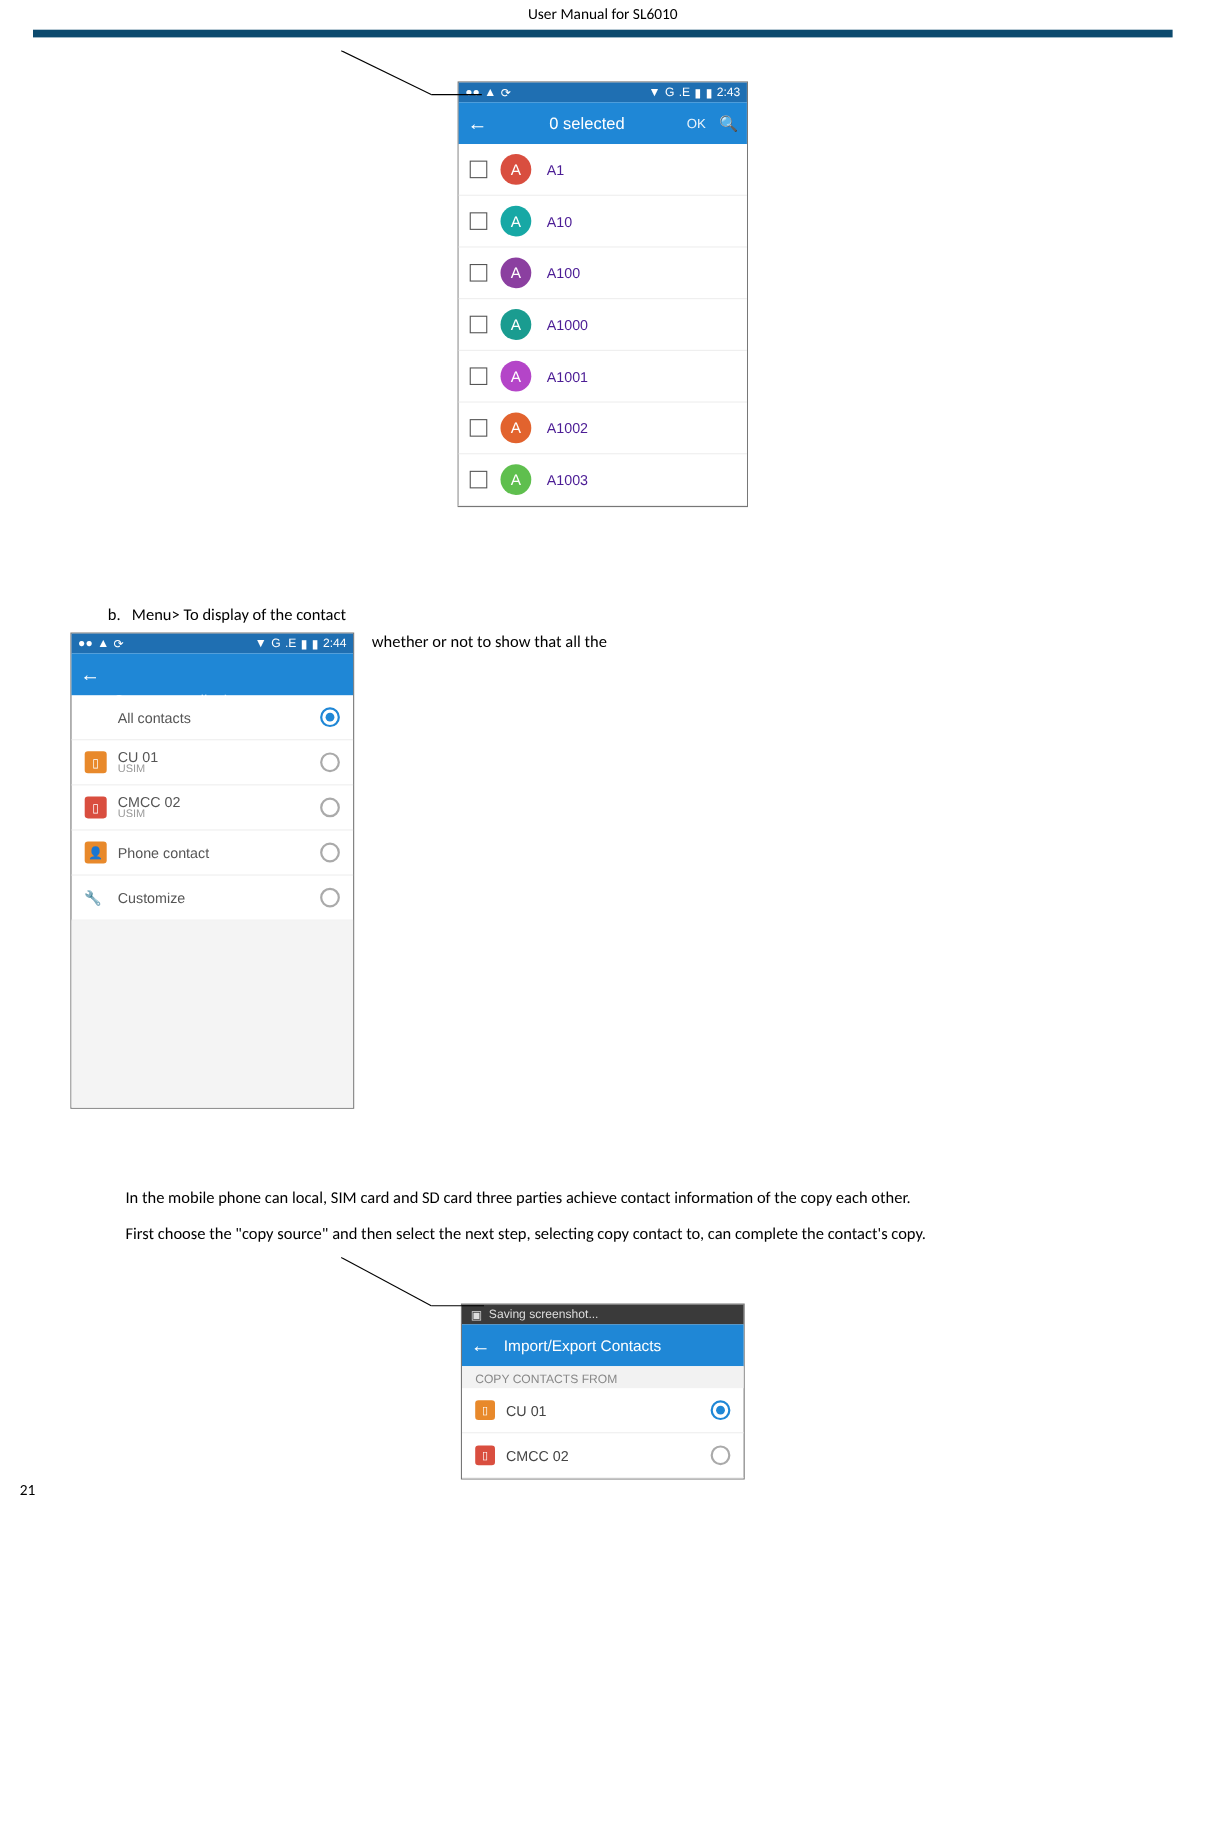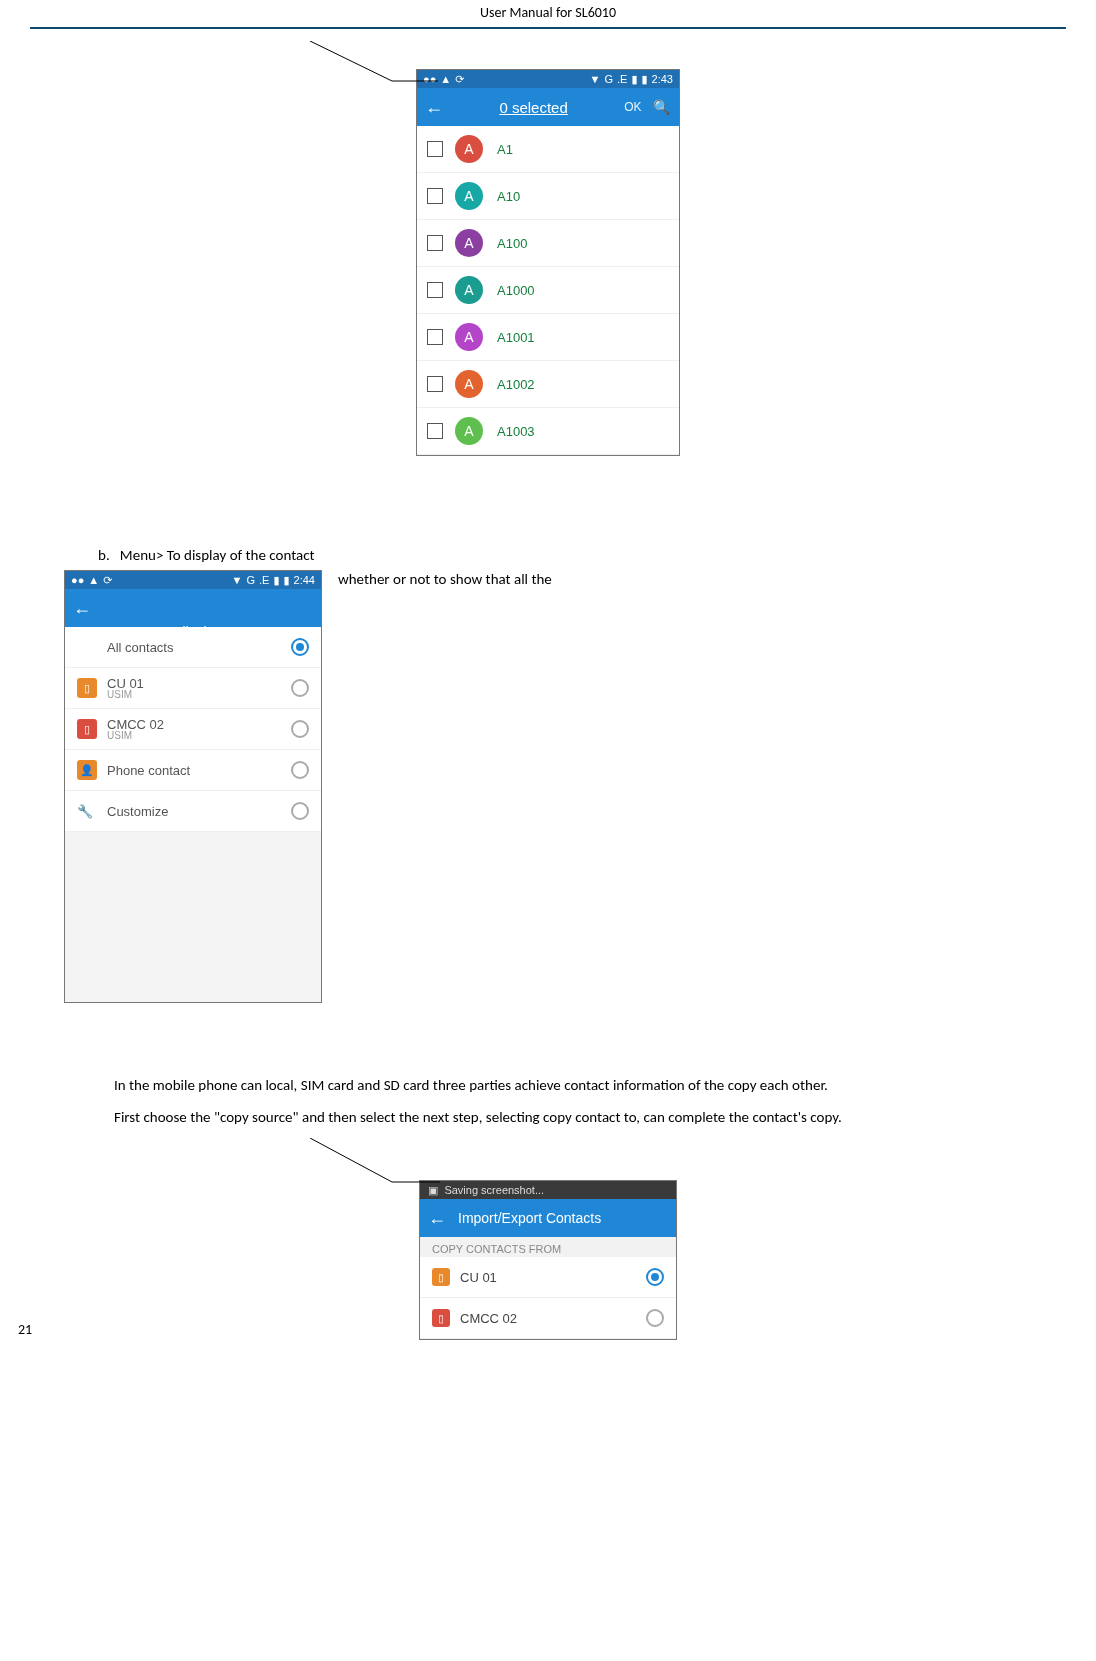--- a/index.html
+++ b/index.html
@@ -13,27 +13,27 @@
     width: 1096px;
     margin: 0 auto;
     position: relative;
     padding: 0 30px 40px 30px;
     box-sizing: border-box;
   }
   .header {
     text-align: center;
     font-size: 14px;
     padding: 4px 0 6px 0;
-    border-bottom: 2px solid #0c4a6e;
+    border-bottom: 7px solid #0c4a6e;
     margin-bottom: 12px;
   }
   .page-num {
     position: absolute;
     left: 18px;
-    bottom: 42px;
+    bottom: 22px;
     font-size: 14px;
   }
   .phone {
     width: 262px;
     border: 1.5px solid #777;
     margin: 0 auto;
     background: #fff;
     font-family: "Helvetica Neue", Arial, sans-serif;
     font-size: 12px;
     color: #444;
@@ -52,38 +52,38 @@
   .phone .appbar {
     background: #1f87d6;
     color: #fff;
     display: flex;
     align-items: center;
     height: 38px;
     padding: 0 8px;
     gap: 12px;
     font-size: 14px;
   }
-  .phone .appbar .title { flex: 1; text-align: center; font-size: 15px; text-decoration: underline; }
+  .phone .appbar .title { flex: 1; text-align: center; font-size: 15px; }
   .phone .appbar .ok { font-size: 12px; opacity: .9; }
   .phone .appbar .back { font-size: 18px; }
   .phone .list { background: #fff; }
   .phone .crow {
     display: flex; align-items: center;
     height: 46px; padding: 0 10px;
     border-bottom: 1px solid #eee;
   }
   .phone .crow .chk {
     width: 14px; height: 14px; border: 1.5px solid #555; margin-right: 12px;
   }
   .phone .crow .avatar {
     width: 28px; height: 28px; border-radius: 50%;
     color: #fff; display: flex; align-items:center; justify-content:center;
     font-size: 14px; margin-right: 14px;
   }
-  .phone .crow .nm { font-size: 13px; color: #15803d; }
+  .phone .crow .nm { font-size: 13px; color: #4c1d95; }
   .c-red { background:#d94e3f; }
   .c-cyan { background:#17a8a5; }
   .c-purple { background:#8b3fa0; }
   .c-teal { background:#1a9c90; }
   .c-mag { background:#b445c8; }
   .c-orange { background:#e2632e; }
   .c-green { background:#5fbf4e; }
 
   
   .phone2 .drow {

